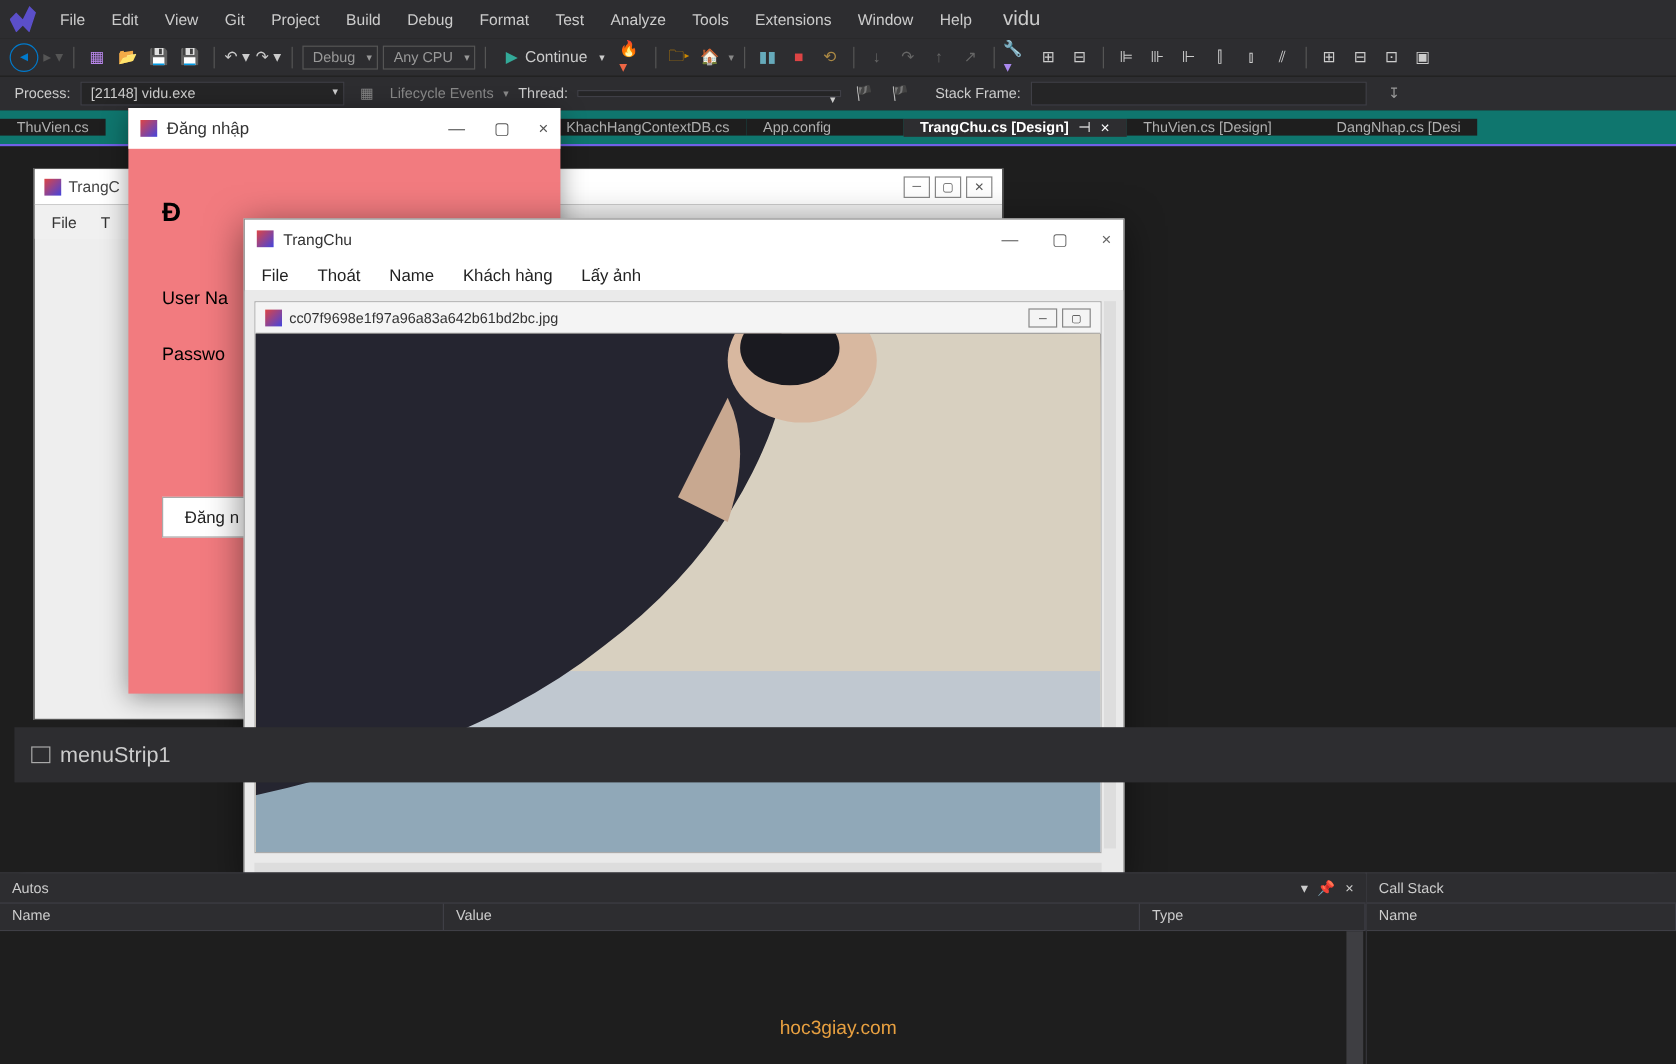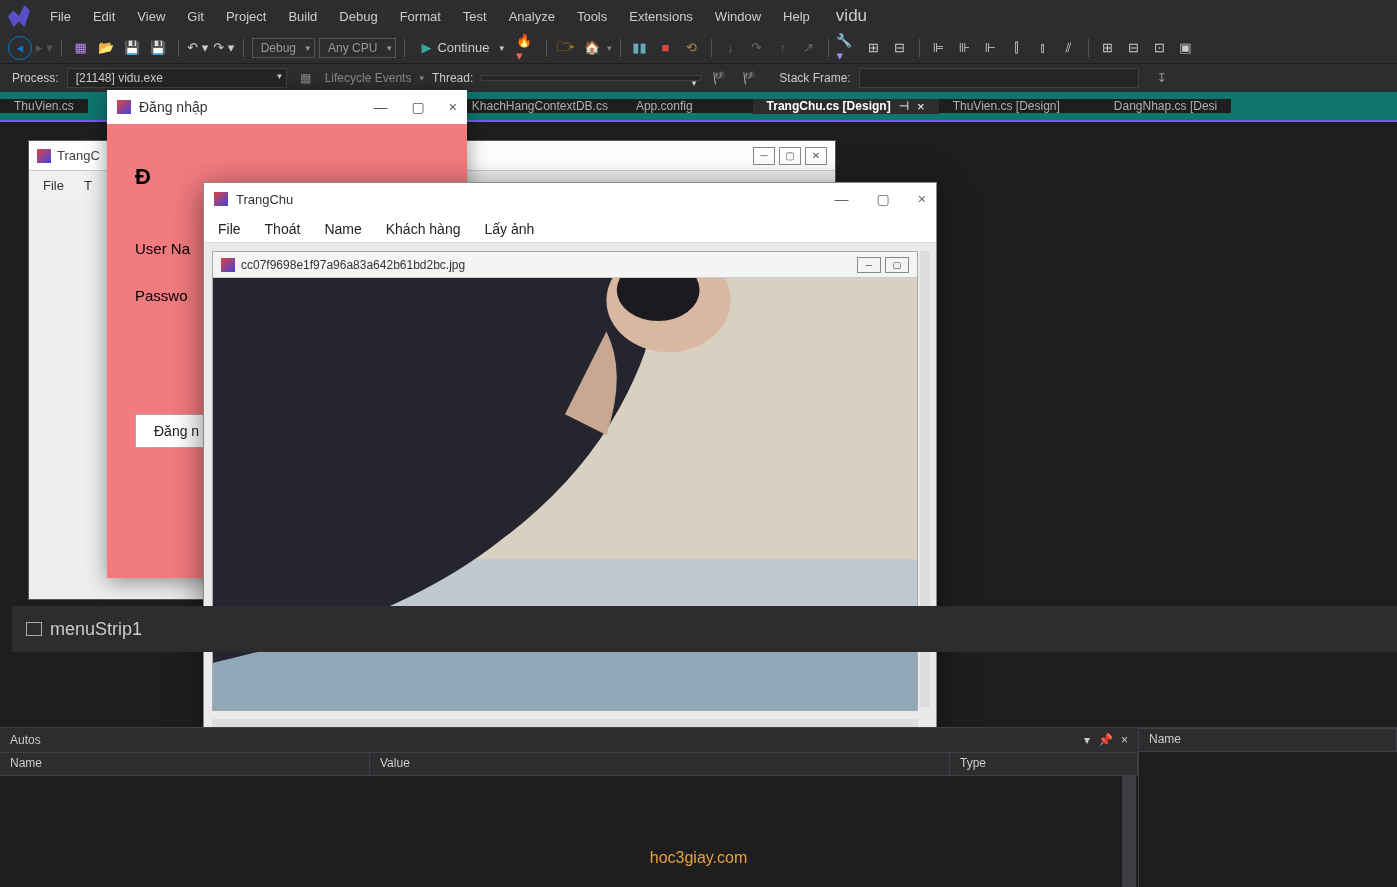--- a/index.html
+++ b/index.html
@@ -312,20 +312,23 @@
     <div class="grid-header">
       <div class="col-name">Name</div>
       <div class="col-value">Value</div>
       <div class="col-type">Type</div>
     </div>
     <div class="grid-body">
       <div class="grid-scroll"></div>
     </div>
   </div>
   <div class="callstack">
+    <div class="panel-header">
+      <span>Call Stack</span>
+    </div>
     <div class="grid-header">
       <div>Name</div>
     </div>
     <div class="grid-body"></div>
   </div>
 </div>
 
 <div class="watermark">hoc3giay.com</div>
 
 </body></html>

